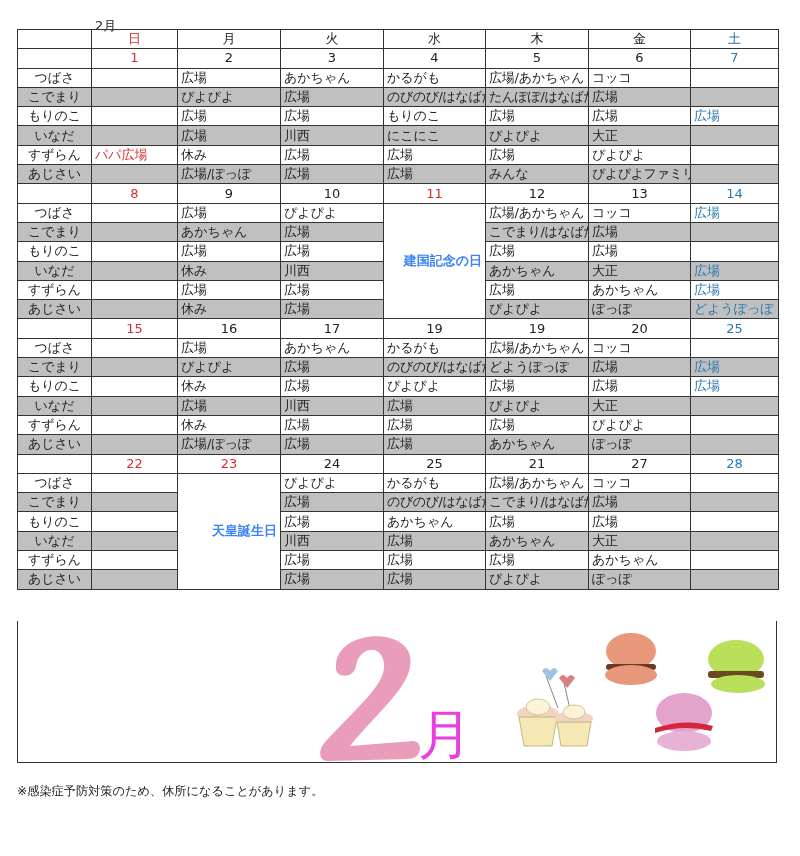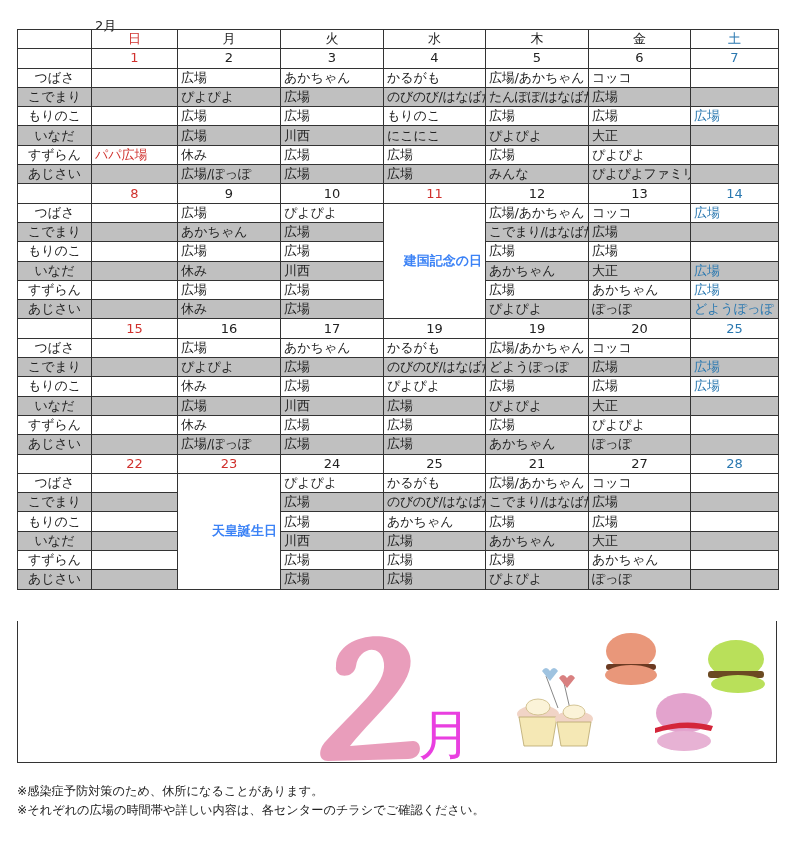--- a/index.html
+++ b/index.html
@@ -358,14 +358,13 @@
     <g>
       <ellipse cx="666" cy="92" rx="28" ry="20" fill="#e3a3cd"></ellipse>
       <path d="M637 107 q30 -10 58 -2 l-2 5 q-28 -7 -56 2 z" fill="#d4253a"></path>
       <ellipse cx="666" cy="120" rx="27" ry="10" fill="#e7b2d4"></ellipse>
     </g>
   </svg>
 </div>
 
 <div class="notes">
   <div>※感染症予防対策のため、休所になることがあります。</div>
-  <div>※それぞれの広場の時間帯や詳しい内容は、各センターのチラシでご確認ください。</div>
 </div>
 
 </body></html>

